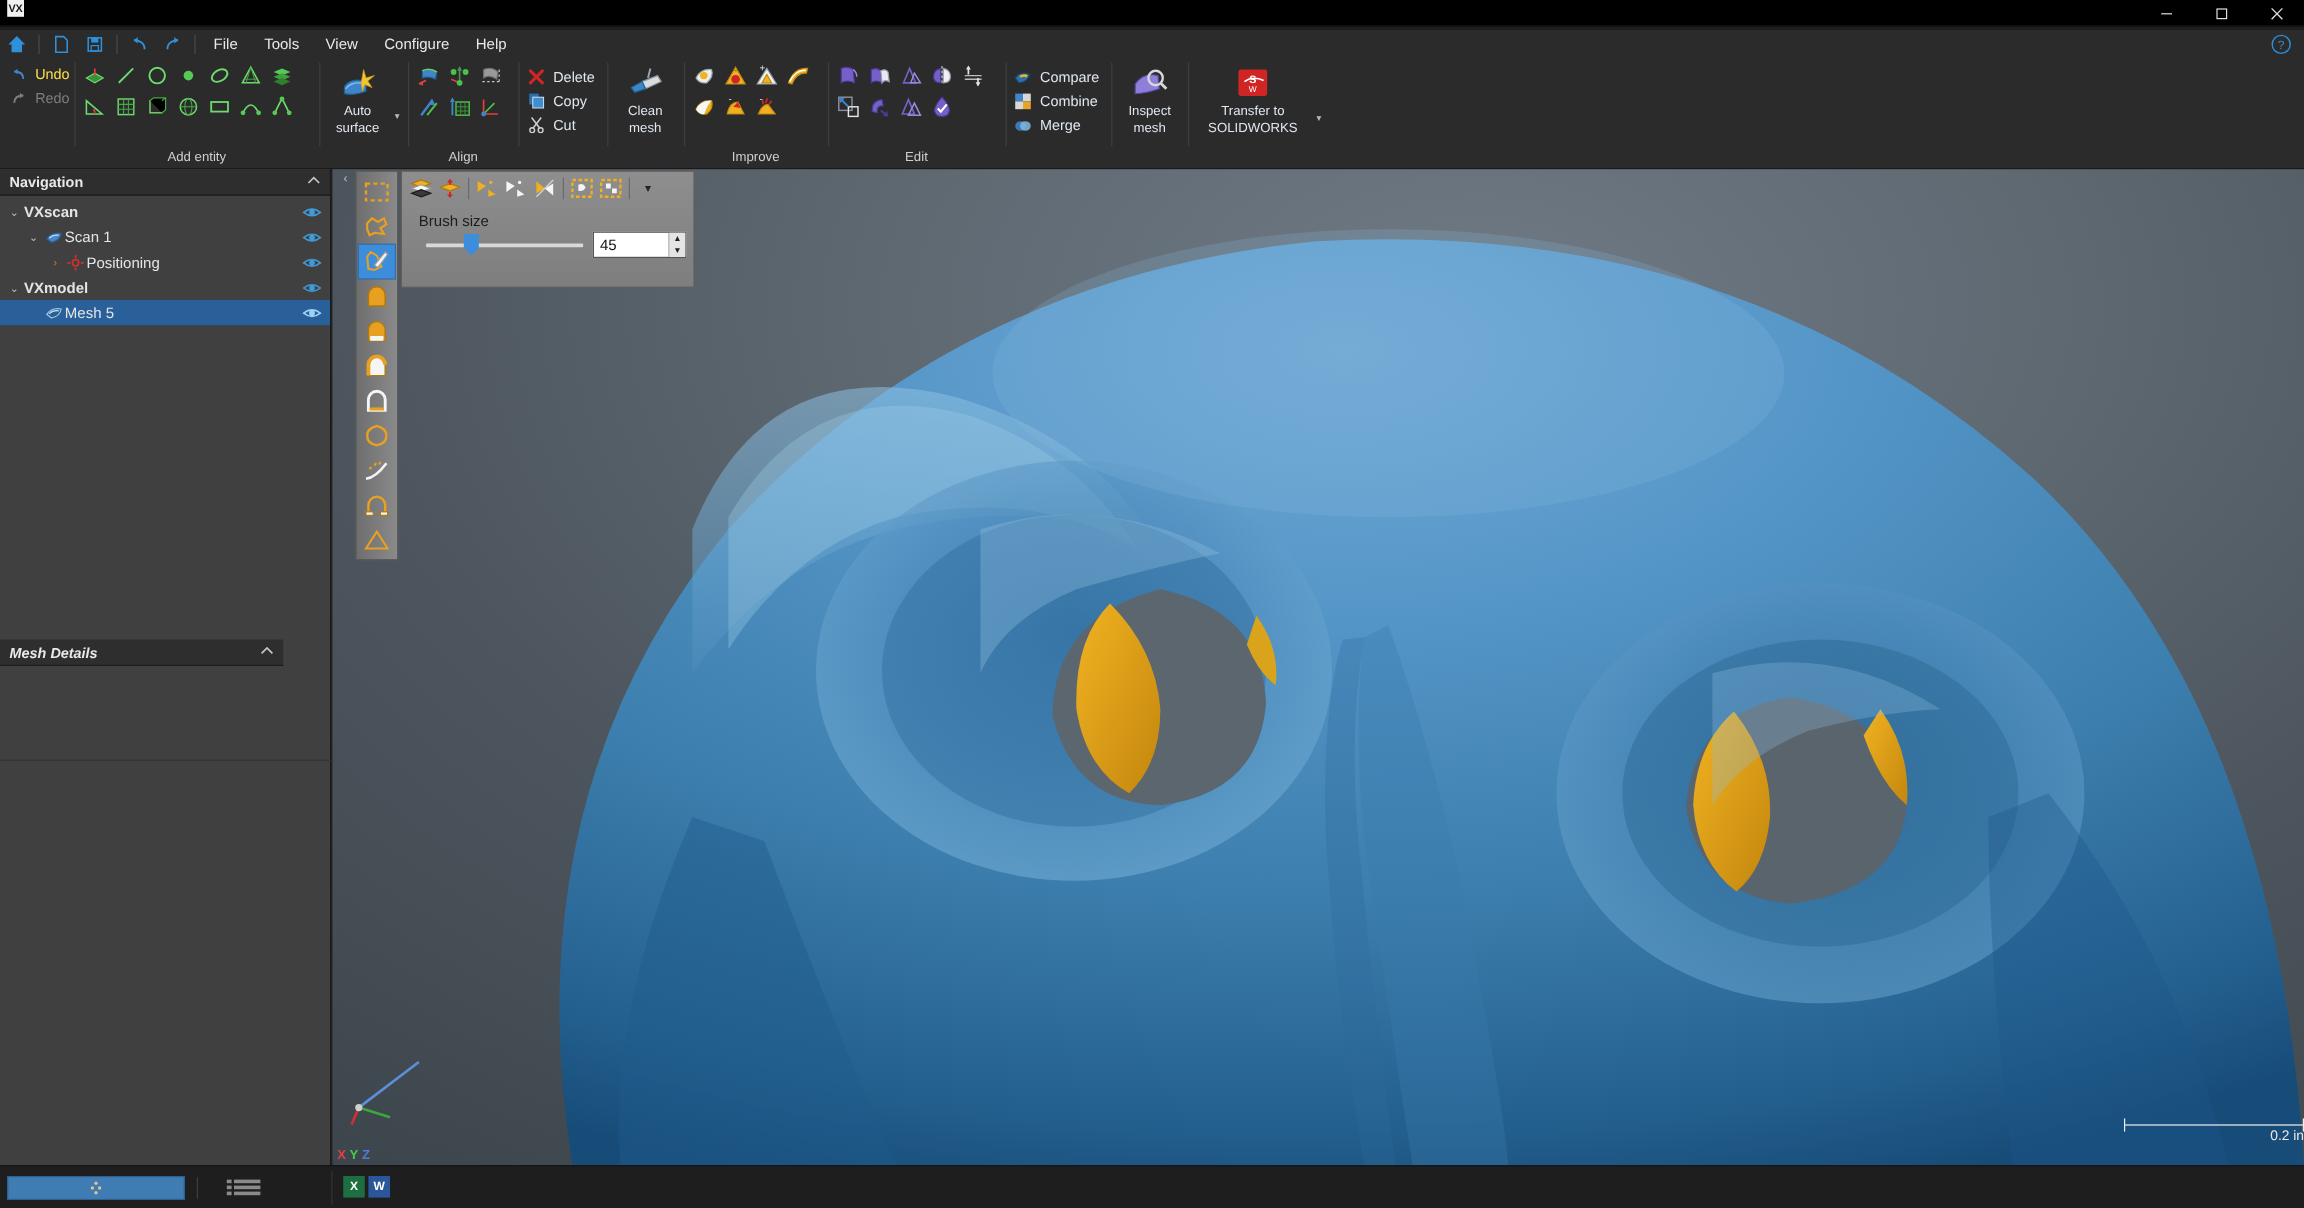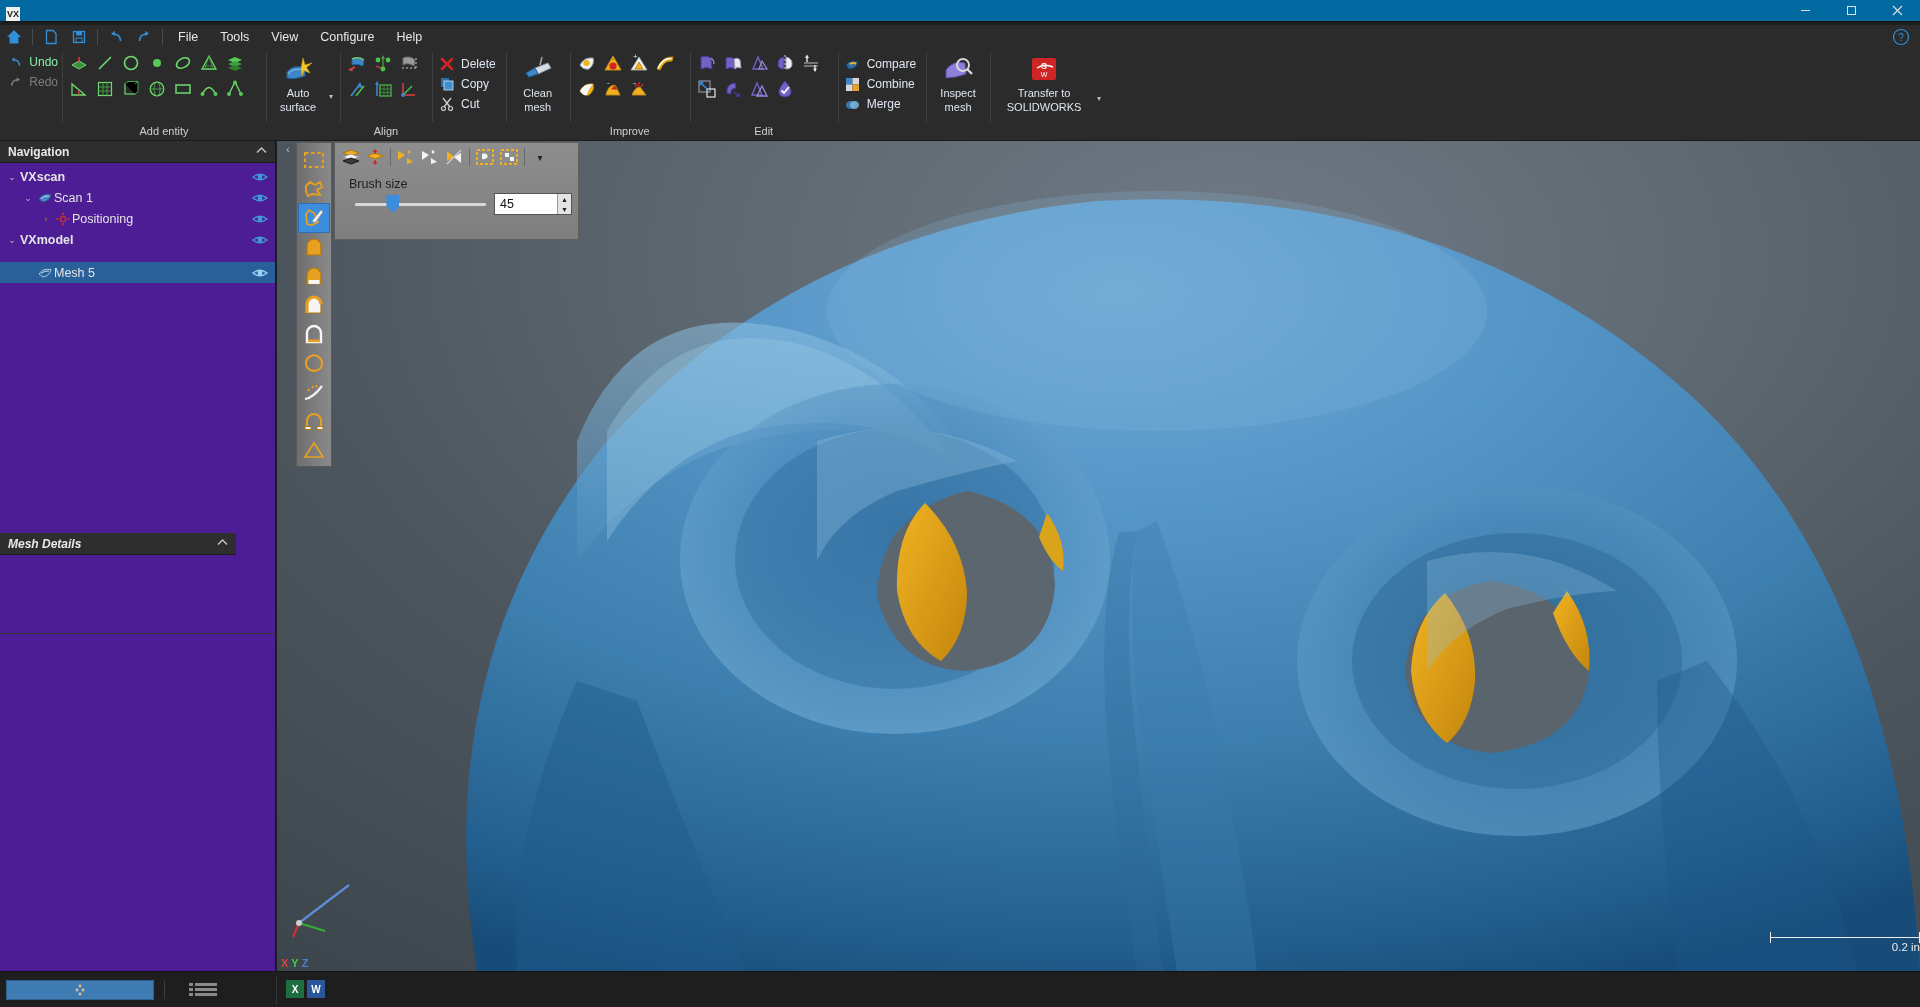--- a/index.html
+++ b/index.html
@@ -8,21 +8,21 @@
     background: #1e1e1e;
     font-family: "Liberation Sans", sans-serif;
     color: #d8d8d8;
     overflow: hidden;
   }
   body { position: relative; }
 
   
   #titlebar {
     position: absolute; left:0; top:0; width:1920px; height:22px;
-    background: #0369a1; display:flex; align-items:flex-end;
+    background: #000000; display:flex; align-items:flex-start;
     border-bottom: 1px solid #141414;
   }
   #app-logo {
     width:14px; height:14px; margin-left:6px; margin-right:7px;
     background:#f0f0f0; color:#1b1b1b; font-size:9px; font-weight:bold;
     line-height:14px; text-align:center; flex:none;
   }
   #title-text { font-size:11.5px; color:#e6e6e6; white-space:nowrap; letter-spacing:.1px;}
   #win-controls { margin-left:auto; display:flex; height:22px; }
   .win-btn {
@@ -59,21 +59,21 @@
   }
   .rgroup-body { flex:1; display:flex; align-items:flex-start; padding-top:4px; }
   .rgroup-label {
     height:16px; font-size:11px; color:#cfcfcf; text-align:center; line-height:14px;
   }
 
   
   #undo-redo { width:62px; padding-top:6px; }
   .ur-row { display:flex; align-items:center; height:20px; padding-left:4px; gap:6px; }
   .ur-row .lbl { font-size:12px; }
-  .ur-row.enabled .lbl { color:#86efac; }
+  .ur-row.enabled .lbl { color:#fde047; }
   .ur-row.disabled .lbl { color:#7d7d7d; }
 
   
   .icon-grid { display:flex; flex-wrap:wrap; align-content:flex-start; }
   .ibtn {
     width:24px; height:24px; display:flex; align-items:center; justify-content:center;
     margin:1px;
   }
 
   
@@ -90,21 +90,21 @@
     display:flex; align-items:center; gap:6px; height:20px; padding:0 6px 0 3px;
     font-size:12px; color:#dfe7f0;
   }
   .trow .ti { width:16px; height:16px; display:flex; align-items:center; justify-content:center; }
 
   .caret { font-size:8px; color:#bbb; align-self:center; padding:0 3px; }
 
   
   #leftpanel {
     position:absolute; left:0; top:141px; width:276px; height:830px;
-    background:#4c1d95; border-right:1px solid #1a1a1a;
+    background:#404040; border-right:1px solid #1a1a1a;
   }
   .panel-header {
     height:22px; background:#2e2e2e; display:flex; align-items:center;
     padding:0 8px; font-size:12px; font-weight:bold; color:#e9e9e9;
     border-bottom:1px solid #1c1c1c;
   }
   .panel-header .chev { margin-left:auto; font-size:10px; color:#c8c8c8; }
 
   .tree { padding-top:3px; }
   .tnode {
@@ -884,21 +884,21 @@
       <span class="exp">⌄</span>
       <span class="tlabel">VXmodel</span>
       <span class="eye">
         <svg width="16" height="12" viewBox="0 0 16 12">
             <path d="M1 6 Q8 0.5 15 6 Q8 11.5 1 6 Z" fill="none" stroke="#3f9ad8" stroke-width="1.3"></path>
             <circle cx="8" cy="6" r="2.4" fill="#3f9ad8"></circle>
           </svg>
       </span>
     </div>
 
-    <div class="tnode selected" style="padding-left:20px;margin-top:12px;">
+    <div class="tnode selected" style="padding-left:20px;">
       <span class="exp"></span>
       <span class="ticon">
         <svg width="15" height="13" viewBox="0 0 15 13">
             <path d="M1 8 Q5 2 13 3.5 Q12 9.5 5 11 Z" fill="#2a5f96" stroke="#9ecbe6"></path>
             <path d="M3 7.5 Q6 4.5 11 5" fill="none" stroke="#cfe4f4" stroke-width="1"></path>
           </svg>
       </span>
       <span class="tlabel">Mesh 5</span>
       <span class="eye">
         <svg width="16" height="12" viewBox="0 0 16 12">

